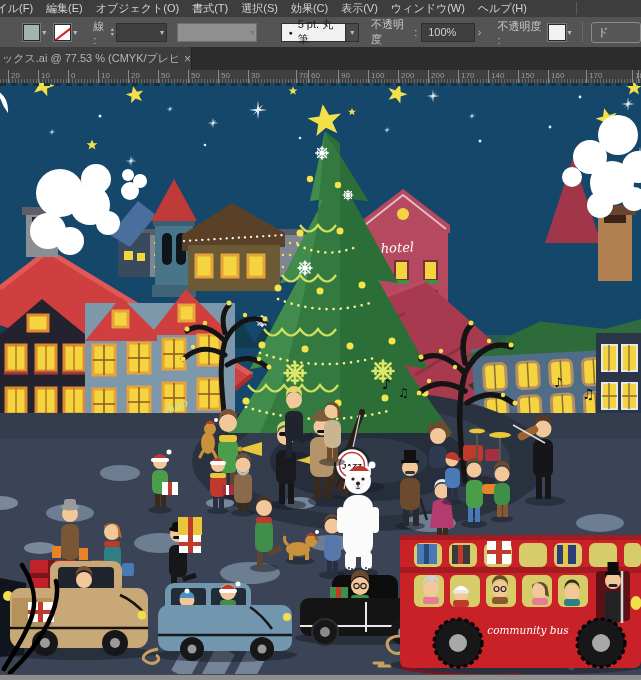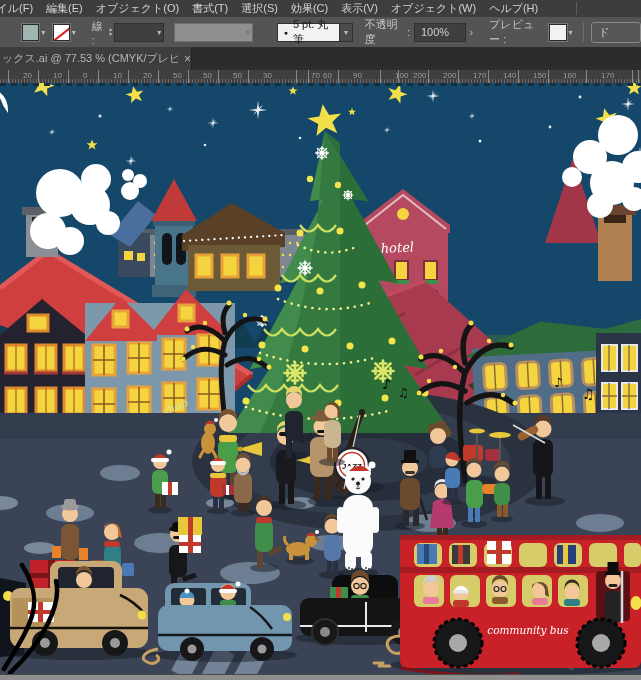--- a/index.html
+++ b/index.html
@@ -32,21 +32,21 @@
   
   .tabbar{left:0;top:47px;width:641px;height:23px;background:#2c2c2c;}
   .tab{position:absolute;left:0;top:0;height:23px;width:192px;background:#3d3d3d;border-right:1px solid #232323;
     color:#b5b5b5;font-size:11px;display:flex;align-items:center;padding-left:2px;box-sizing:border-box;}
   .tab .title{overflow:hidden;white-space:nowrap;}
   .tab .close{margin-left:6px;color:#b0b0b0;font-size:12px;}
   
   .ruler{left:0;top:70px;width:641px;height:13px;background:#3f3f3f;border-bottom:1px solid #262626;overflow:hidden;}
   .ruler .ticks{position:absolute;left:0;bottom:0;width:641px;height:4px;
     background:repeating-linear-gradient(90deg,#6a6a6a 0 1px,transparent 1px 3px);}
-  .rl{position:absolute;top:0;height:13px;border-left:1px solid #8a8a8a;padding-left:14px;
+  .rl{position:absolute;top:0;height:13px;border-left:1px solid #8a8a8a;padding-left:2px;
     color:#9c9c9c;font-size:8px;line-height:11px;}
   
   .canvas{left:0;top:83px;width:641px;height:591px;}
   .statusbar{left:0;top:674px;width:641px;height:6px;background:#8e8e8e;border-top:1px solid #4a4a4a;box-sizing:border-box;}
   
   text.script{font-family:"DejaVu Serif","Liberation Serif",serif;font-style:italic;}
   .wf{fill:#f5d53f;stroke:#e8a23a;stroke-width:3;}   
   .wn{fill:#f5d53f;stroke:#e08a2e;stroke-width:3;}   
   .ws{fill:#f5d53f;stroke:#b89060;stroke-width:3;}   
   .wr{fill:#f5d53f;stroke:#e8e8e8;stroke-width:2;}   
@@ -58,21 +58,21 @@
 
 <div class="abs menubar">
   <div class="items">
     <span>ファイル(F)</span>
     <span>編集(E)</span>
     <span>オブジェクト(O)</span>
     <span>書式(T)</span>
     <span>選択(S)</span>
     <span>効果(C)</span>
     <span>表示(V)</span>
-    <span>オブジェクト(W)</span>
+    <span>ウィンドウ(W)</span>
     <span>ヘルプ(H)</span>
   </div>
   <div class="sep"></div>
 </div>
 
 <div class="abs controlbar">
   <div style="width:25px"></div>
   <div class="swatch" style="background: rgb(159, 181, 177);"></div>
   <span class="chev">▾</span>
   <div style="width:6px"></div>
@@ -93,21 +93,21 @@
     <span style="font-size:7px;margin-right:5px">●</span>
     <span>5 pt. 丸筆</span>
   </div>
   <div class="brush-chev">
     <span class="chev">▾</span>
   </div>
   <span class="oplabel">不透明度</span>
   <span style="margin-left:3px">:</span>
   <div class="opbox">100%</div>
   <span class="oparrow">›</span>
-  <span style="margin-left:10px">プレビュー :</span>
+  <span style="margin-left:10px">不透明度 :</span>
   <div class="swatch" style="background:#f2f2f2;margin-left:5px"></div>
   <span class="chev">▾</span>
   <div class="vsep"></div>
   <div class="ovbtn">ド</div>
 </div>
 
 <div class="abs tabbar">
   <div class="tab">
     <span class="title">ックス.ai @ 77.53 % (CMYK/プレビュー)</span>
     <span class="close">×</span>
@@ -121,21 +121,21 @@
   <span class="rl" style="left:68px">0</span>
   <span class="rl" style="left:98px">10</span>
   <span class="rl" style="left:128px">20</span>
   <span class="rl" style="left:158px">50</span>
   <span class="rl" style="left:188px">50</span>
   <span class="rl" style="left:218px">50</span>
   <span class="rl" style="left:248px">30</span>
   <span class="rl" style="left:296px">70</span>
   <span class="rl" style="left:308px">60</span>
   <span class="rl" style="left:338px">90</span>
-  <span class="rl" style="left:380px">100</span>
+  <span class="rl" style="left:368px">100</span>
   <span class="rl" style="left:398px">200</span>
   <span class="rl" style="left:428px">200</span>
   <span class="rl" style="left:458px">170</span>
   <span class="rl" style="left:488px">140</span>
   <span class="rl" style="left:518px">150</span>
   <span class="rl" style="left:548px">160</span>
   <span class="rl" style="left:586px">170</span>
   <span class="rl" style="left:632px">180</span>
   <span class="rl" style="left:638px">190</span>
 </div>

